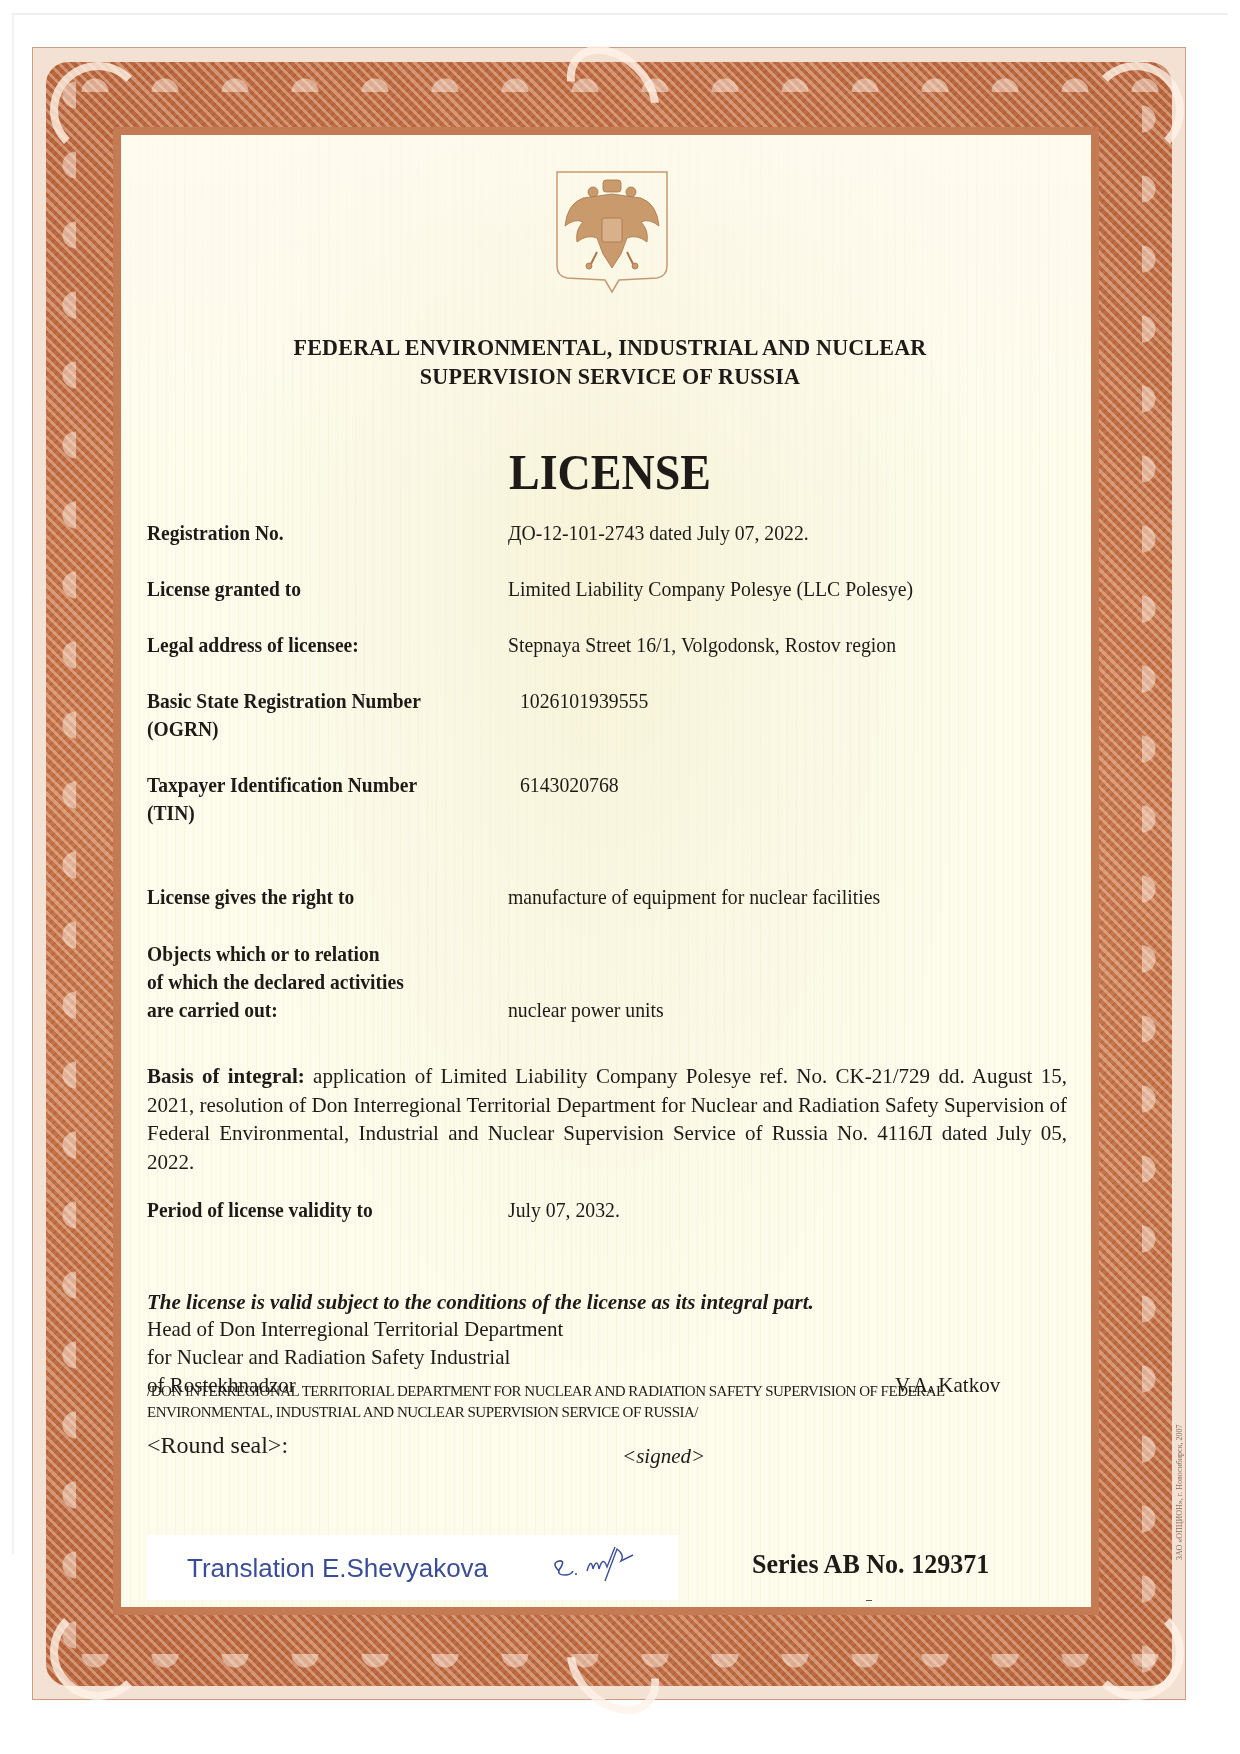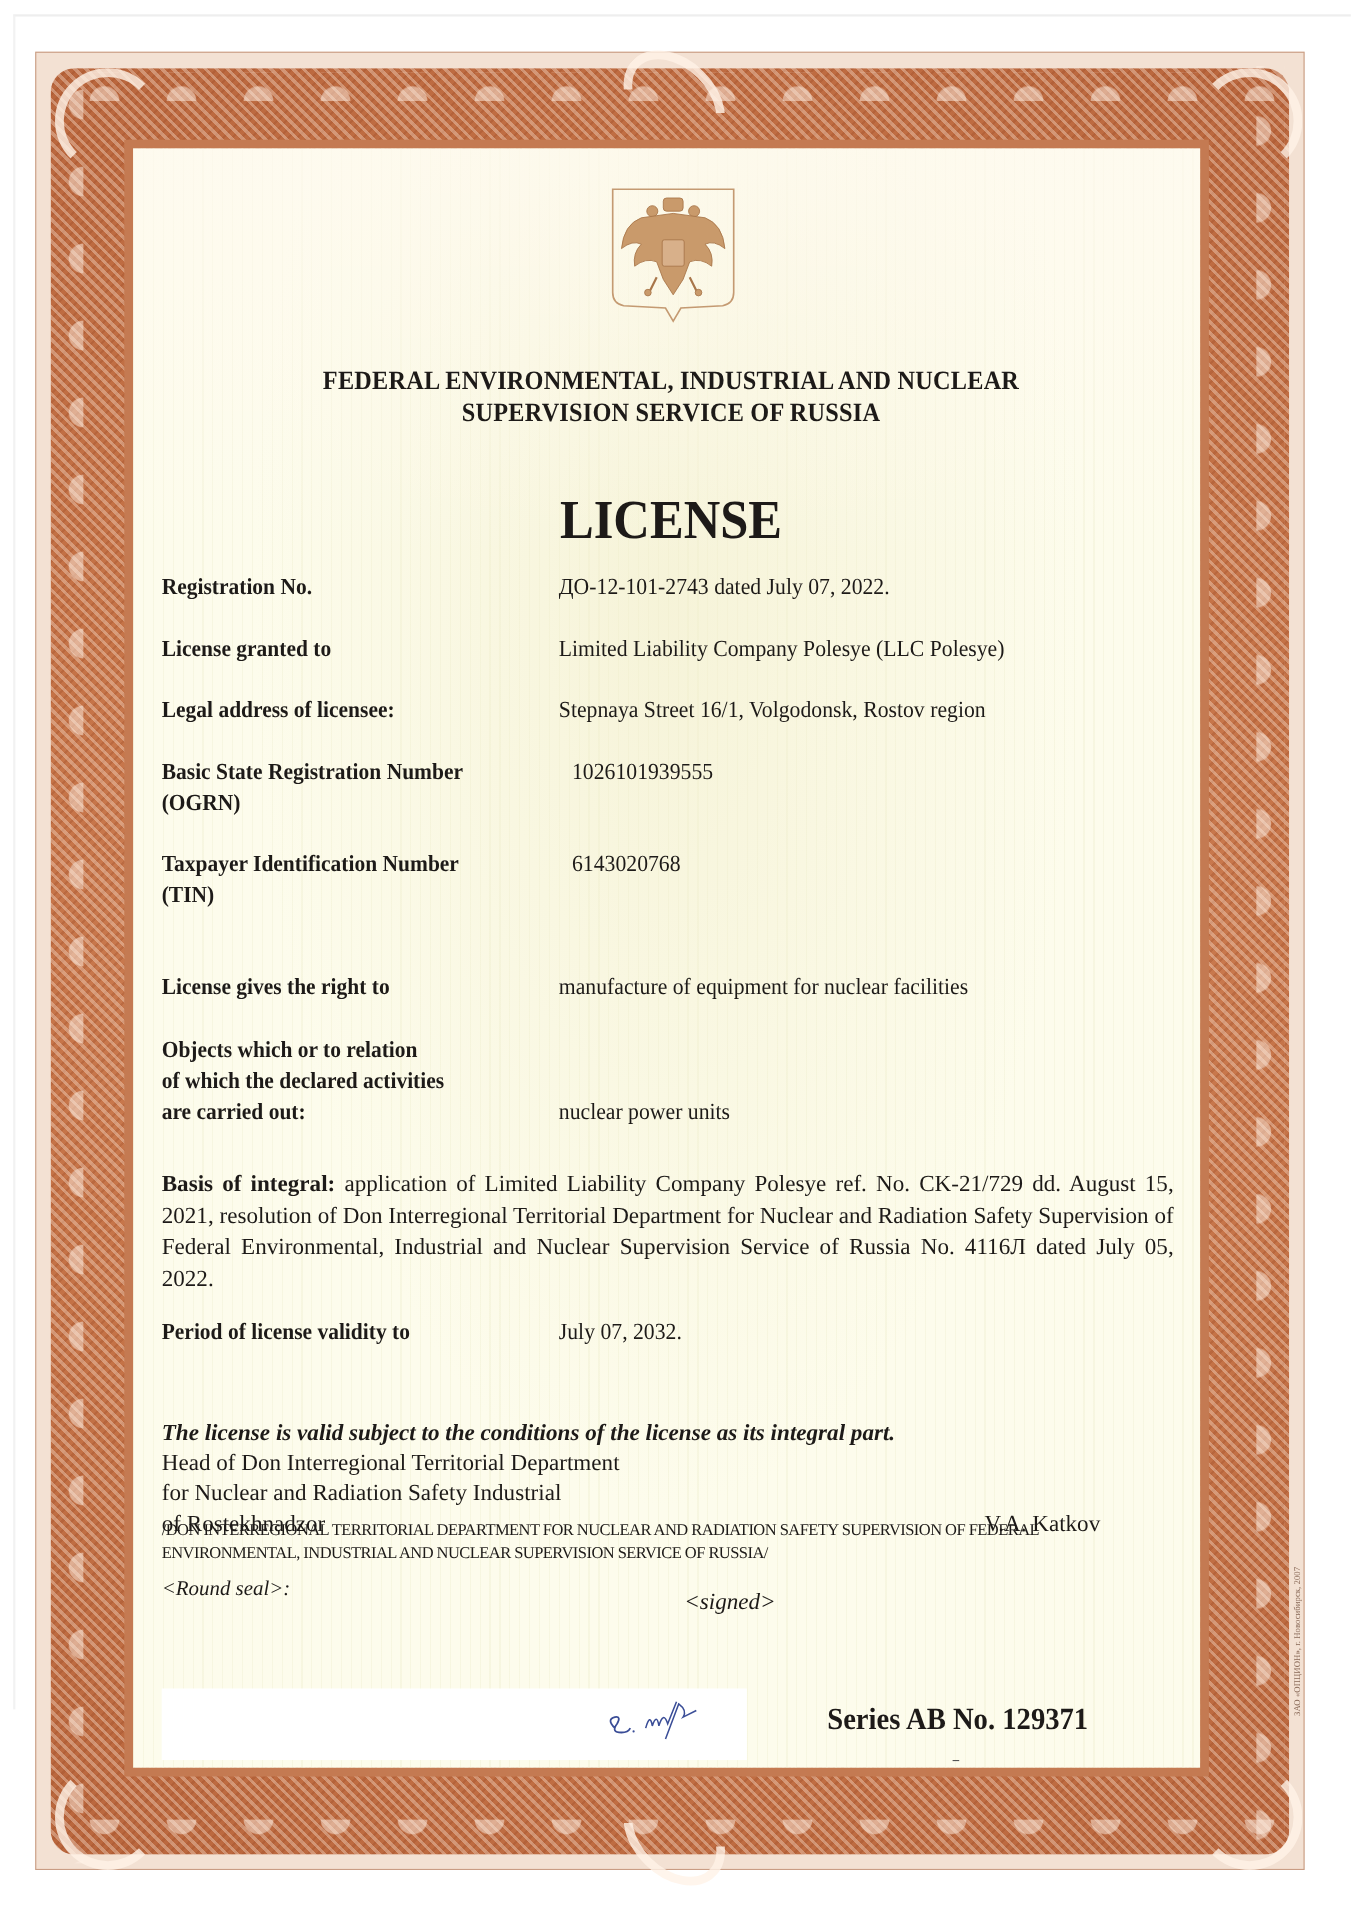--- a/index.html
+++ b/index.html
@@ -84,21 +84,21 @@
     position: absolute; left: 147px; width: 920px; top: 1062px; font-size: 21px; line-height: 28.5px;
     text-align: justify; text-align-last: left;
   }
   .basis b { font-weight: bold; }
 
   .italic-note {
     position: absolute; left: 147px; width: 880px; top: 1288px; text-align: left;
     font-style: italic; font-weight: bold; font-size: 21px; line-height: 28px;
   }
   .sign-line { position: absolute; font-size: 21px; line-height: 28px; white-space: nowrap; }
-  .seal-label { position: absolute; left: 147px; top: 1432px; font-style: italic; font-size: 19px; line-height: 26px; }
+  .seal-label { position: absolute; left: 147px; top: 1432px; font-size: 24px; line-height: 26px; }
   .seal-text {
     position: absolute; left: 147px; width: 905px; top: 1381px; font-size: 15px; line-height: 21px;
     letter-spacing: -0.5px; text-transform: uppercase;
   }
 
   .translation-box {
     position: absolute; left: 147px; top: 1535px; width: 532px; height: 65px; background: #ffffff;
   }
   .translation-text {
     position: absolute; left: 40px; top: 18px; font-family: "Liberation Sans", "DejaVu Sans", sans-serif;
@@ -210,20 +210,21 @@
 <div class="sign-line" style="left:147px; top:1315px;">Head of Don Interregional Territorial Department</div>
 <div class="sign-line" style="left:147px; top:1343px;">for Nuclear and Radiation Safety Industrial</div>
 <div class="sign-line" style="left:147px; top:1371px;"> of Rostekhnadzor</div>
 <div class="sign-line" style="left:622px; top:1442px; font-style:italic;">&lt;signed&gt;</div>
 <div class="sign-line" style="left:847px; top:1371px;margin-left:48px;">V.A. Katkov</div>
 
 <div class="seal-label">&lt;Round seal&gt;:</div>
 <div class="seal-text">/DON INTERREGIONAL TERRITORIAL DEPARTMENT FOR NUCLEAR AND RADIATION SAFETY SUPERVISION OF FEDERAL ENVIRONMENTAL, INDUSTRIAL AND NUCLEAR SUPERVISION SERVICE OF RUSSIA/</div>
 
 <div class="translation-box">
+  <div class="translation-text">Translation E.Shevyakova</div>
   <svg class="translation-sig" viewBox="0 0 110 48">
     <path d="M14 30 Q6 22 14 20 Q20 19 16 26 Q10 34 20 34 Q26 34 28 30" fill="none" stroke="#3a4d97" stroke-width="1.6"></path>
     <circle cx="31" cy="33" r="1" fill="#3a4d97"></circle>
     <path d="M42 30 Q46 16 48 28 Q52 16 54 28 Q58 14 62 26 L70 6 M60 40 L72 8 Q80 14 76 20 L88 14" fill="none" stroke="#3a4d97" stroke-width="1.4"></path>
   </svg>
 </div>
 
 <div class="series">Series AB No. 129371</div>
 <div class="tiny-dash"></div>
 

